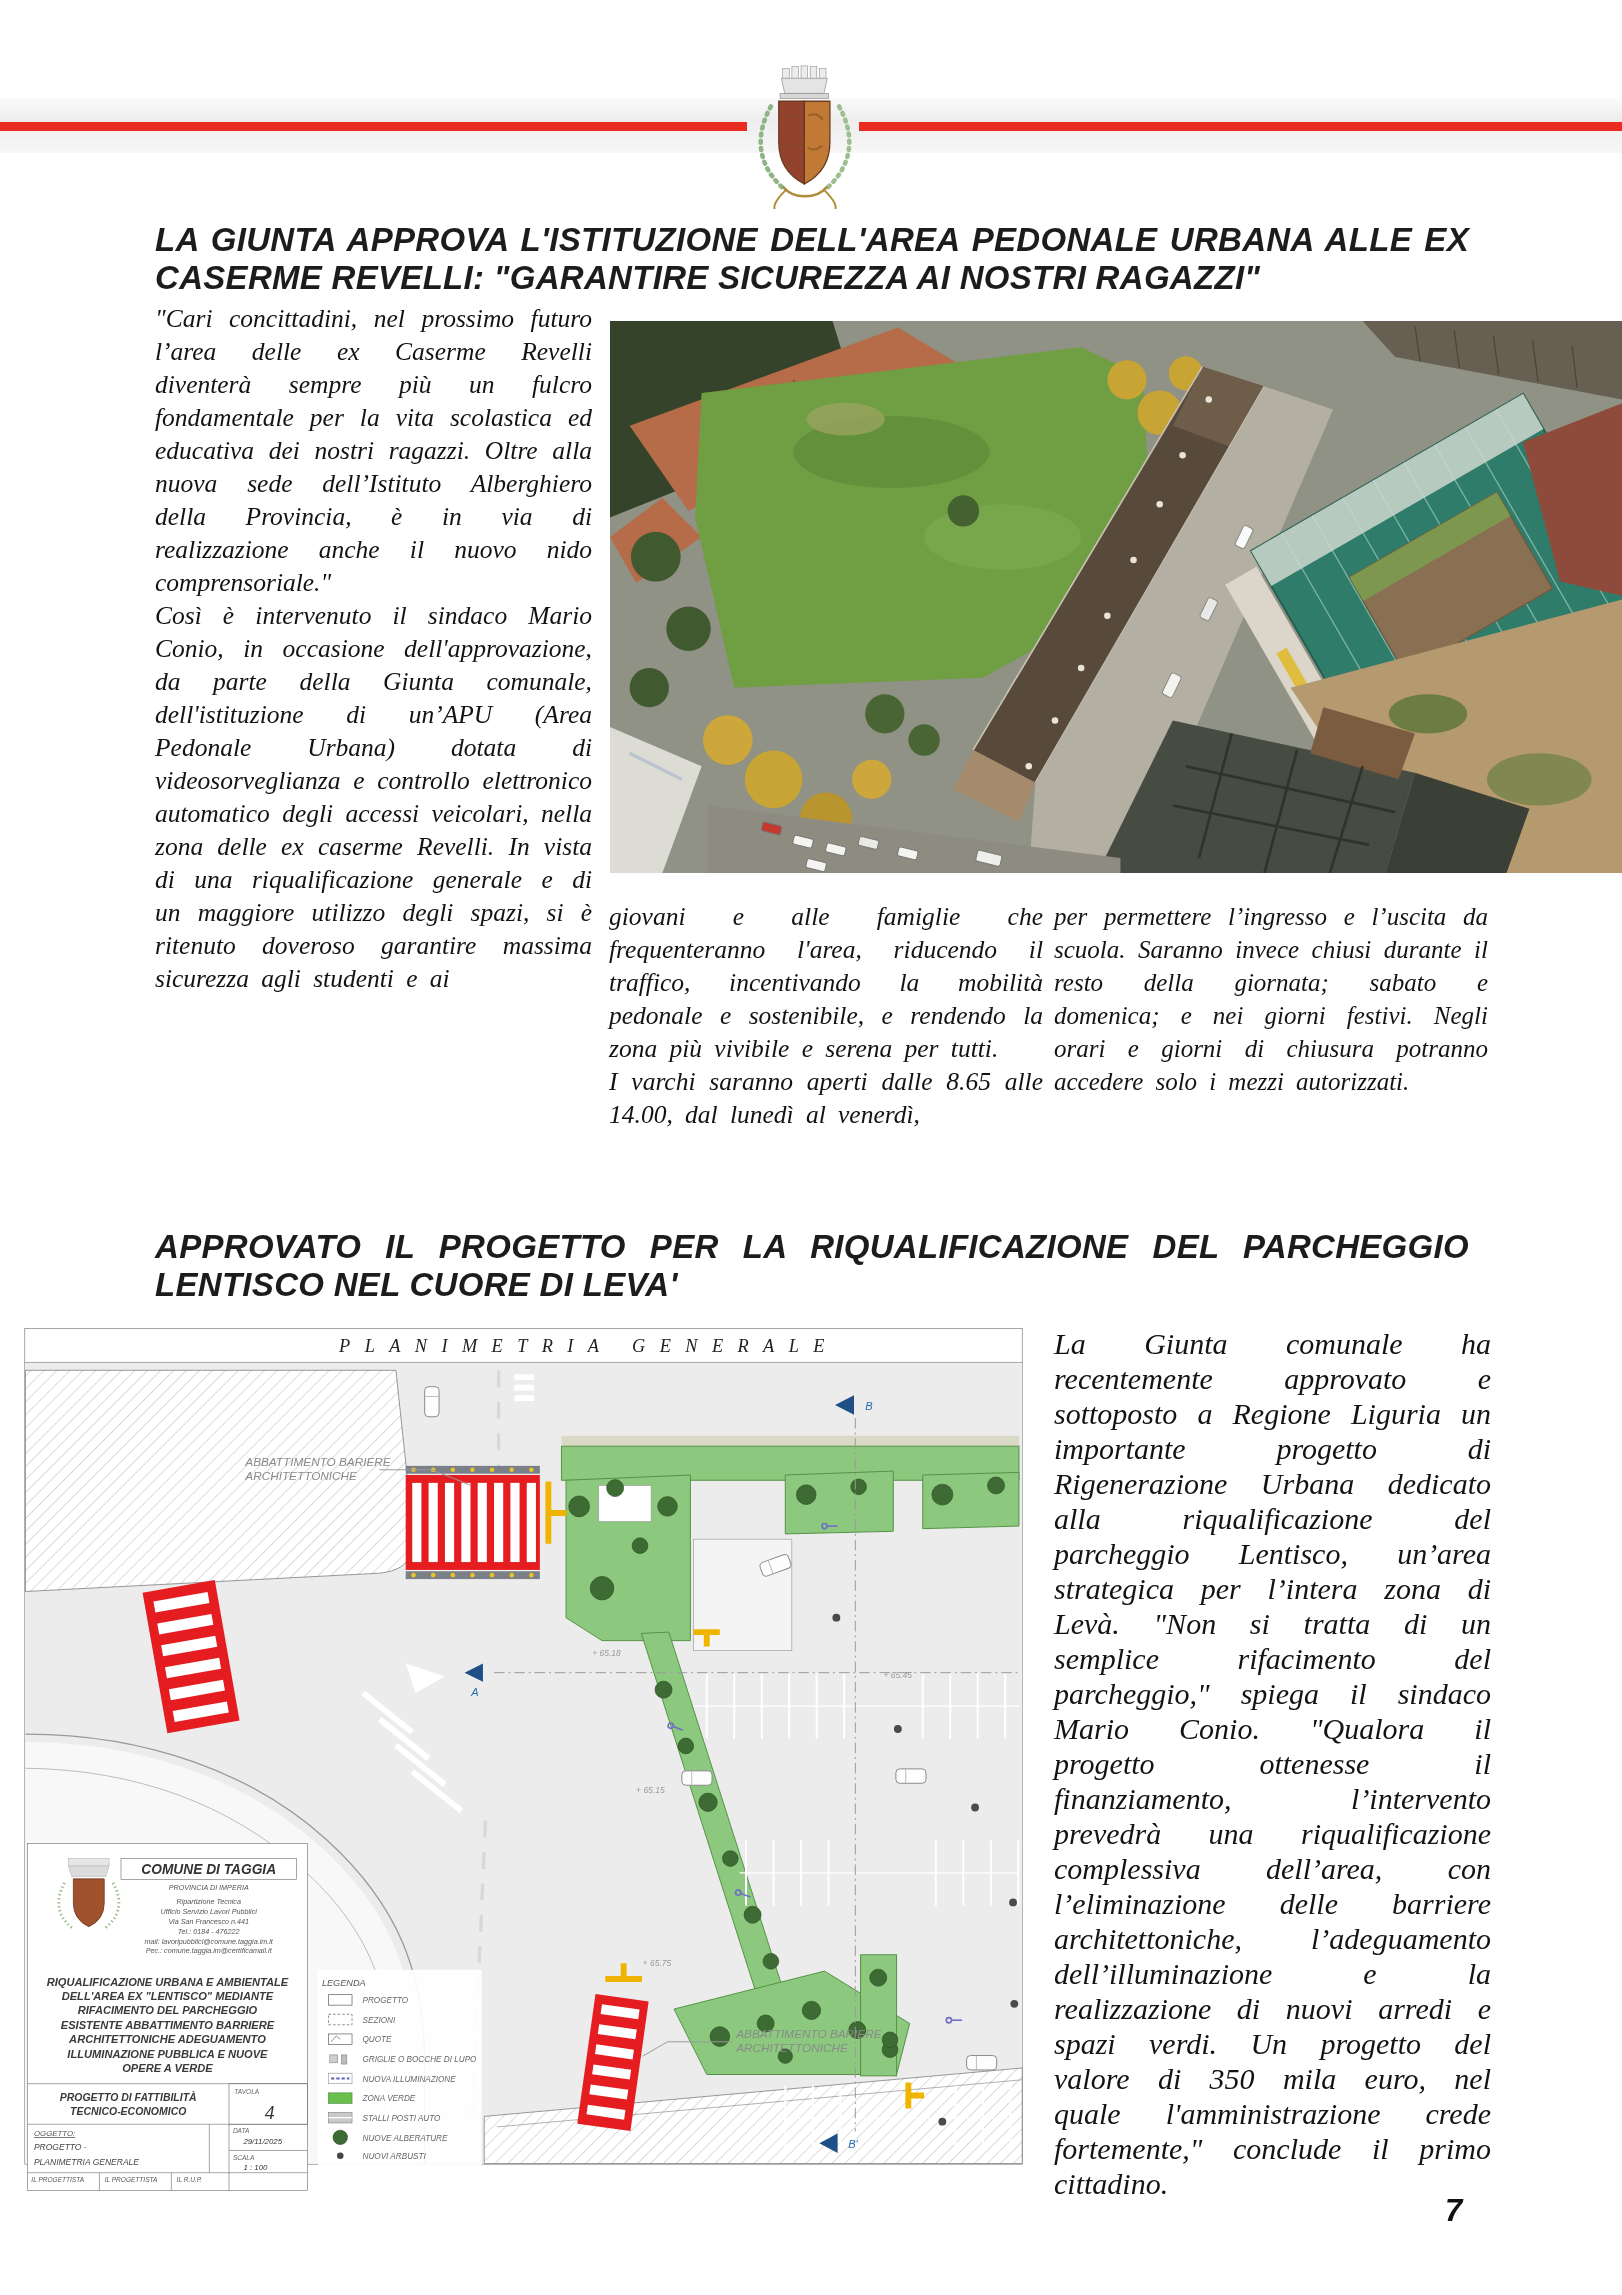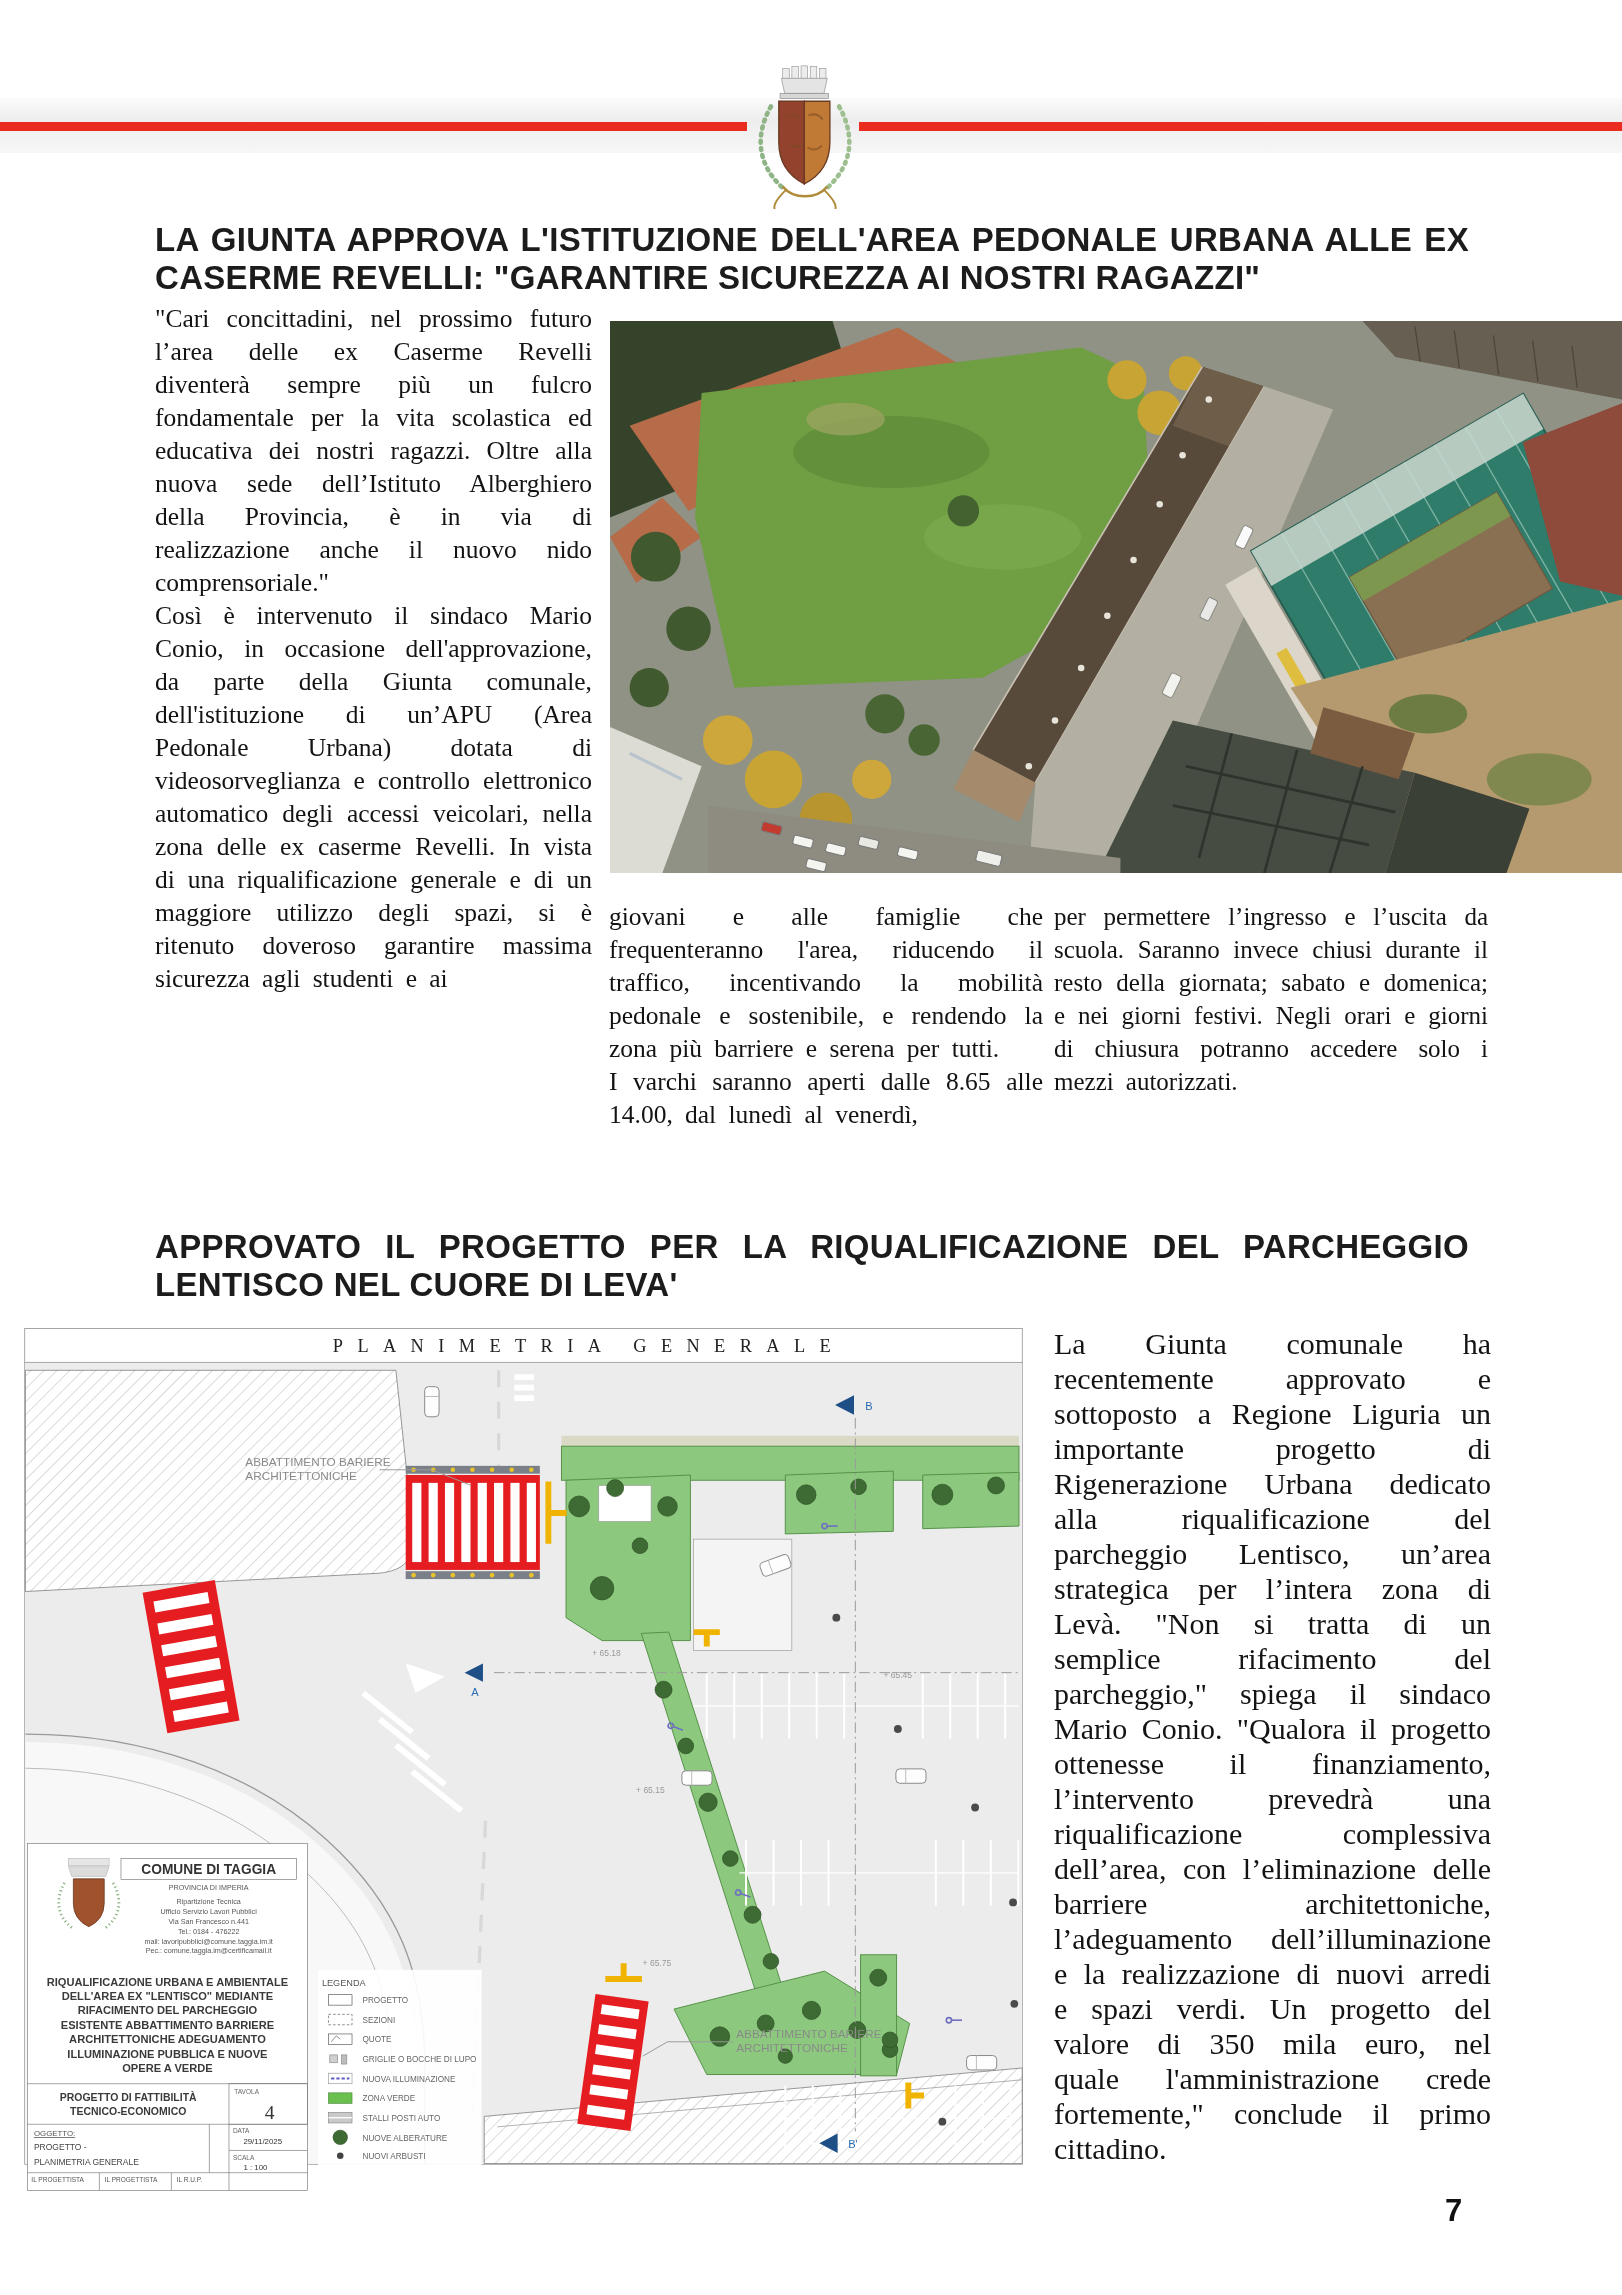--- a/index.html
+++ b/index.html
@@ -1,17 +1,17 @@
 <!DOCTYPE html>
 <html style="font-size:10.5px"><head>
 <meta charset="utf-8">
 <style>
   html,body{margin:0;padding:0;background:#fff;}
   .page{position:relative;width:1623px;height:2295px;background:#ffffff;overflow:hidden;
-        font-family:"Liberation Serif", serif;color:#111;}
+        font-family:"Liberation Serif", serif;color:#111;font-style:italic;}
   
   .hdr-band{position:absolute;left:0;top:98px;width:1623px;height:55px;
             background:linear-gradient(180deg,#fbfbfb 0%,#ededed 40%,#f7f7f7 100%);}
   .hdr-line{position:absolute;top:122px;height:9.2px;background:#ea2b20;}
   .hdr-line.left{left:0;width:747px;}
   .hdr-line.right{left:859px;width:764px;}
   .emblem{position:absolute;left:746px;top:58px;width:118px;height:151px;}
   
   .headline{position:absolute;left:155px;width:1314px;margin:0;
             font-family:"Liberation Sans", sans-serif;font-weight:800;color:#1c1c1c;
@@ -199,21 +199,21 @@
         </g>
       </g>
       <g>
         <polygon points="0,620 140,680 80,843 0,843" fill="#dcdcd4"></polygon>
         <line x1="30" y1="660" x2="110" y2="700" stroke="#b9c4cc" stroke-width="5"></line>
       </g>
     </svg>
   </div>
 
   <div class="col colB">
-    <p>giovani e alle famiglie che frequenteranno l'area, riducendo il traffico, incentivando la mobilità pedonale e sostenibile, e rendendo la zona più barriere e serena per tutti.</p>
+    <p>giovani e alle famiglie che frequenteranno l'area, riducendo il traffico, incentivando la mobilità pedonale e sostenibile, e rendendo la zona più vivibile e serena per tutti.</p>
     <p>I varchi saranno aperti dalle 8.65 alle 14.00, dal lunedì al venerdì,</p>
   </div>
 
   <div class="col colC">
     <p>per permettere l’ingresso e l’uscita da scuola. Saranno invece chiusi durante il resto della giornata; sabato e domenica; e nei giorni festivi. Negli orari e giorni di chiusura potranno accedere solo i mezzi autorizzati.</p>
   </div>
 
   <h2 class="headline h2pos">APPROVATO IL PROGETTO PER LA RIQUALIFICAZIONE DEL PARCHEGGIO LENTISCO NEL CUORE DI LEVA'</h2>
 
   <div class="plan">

